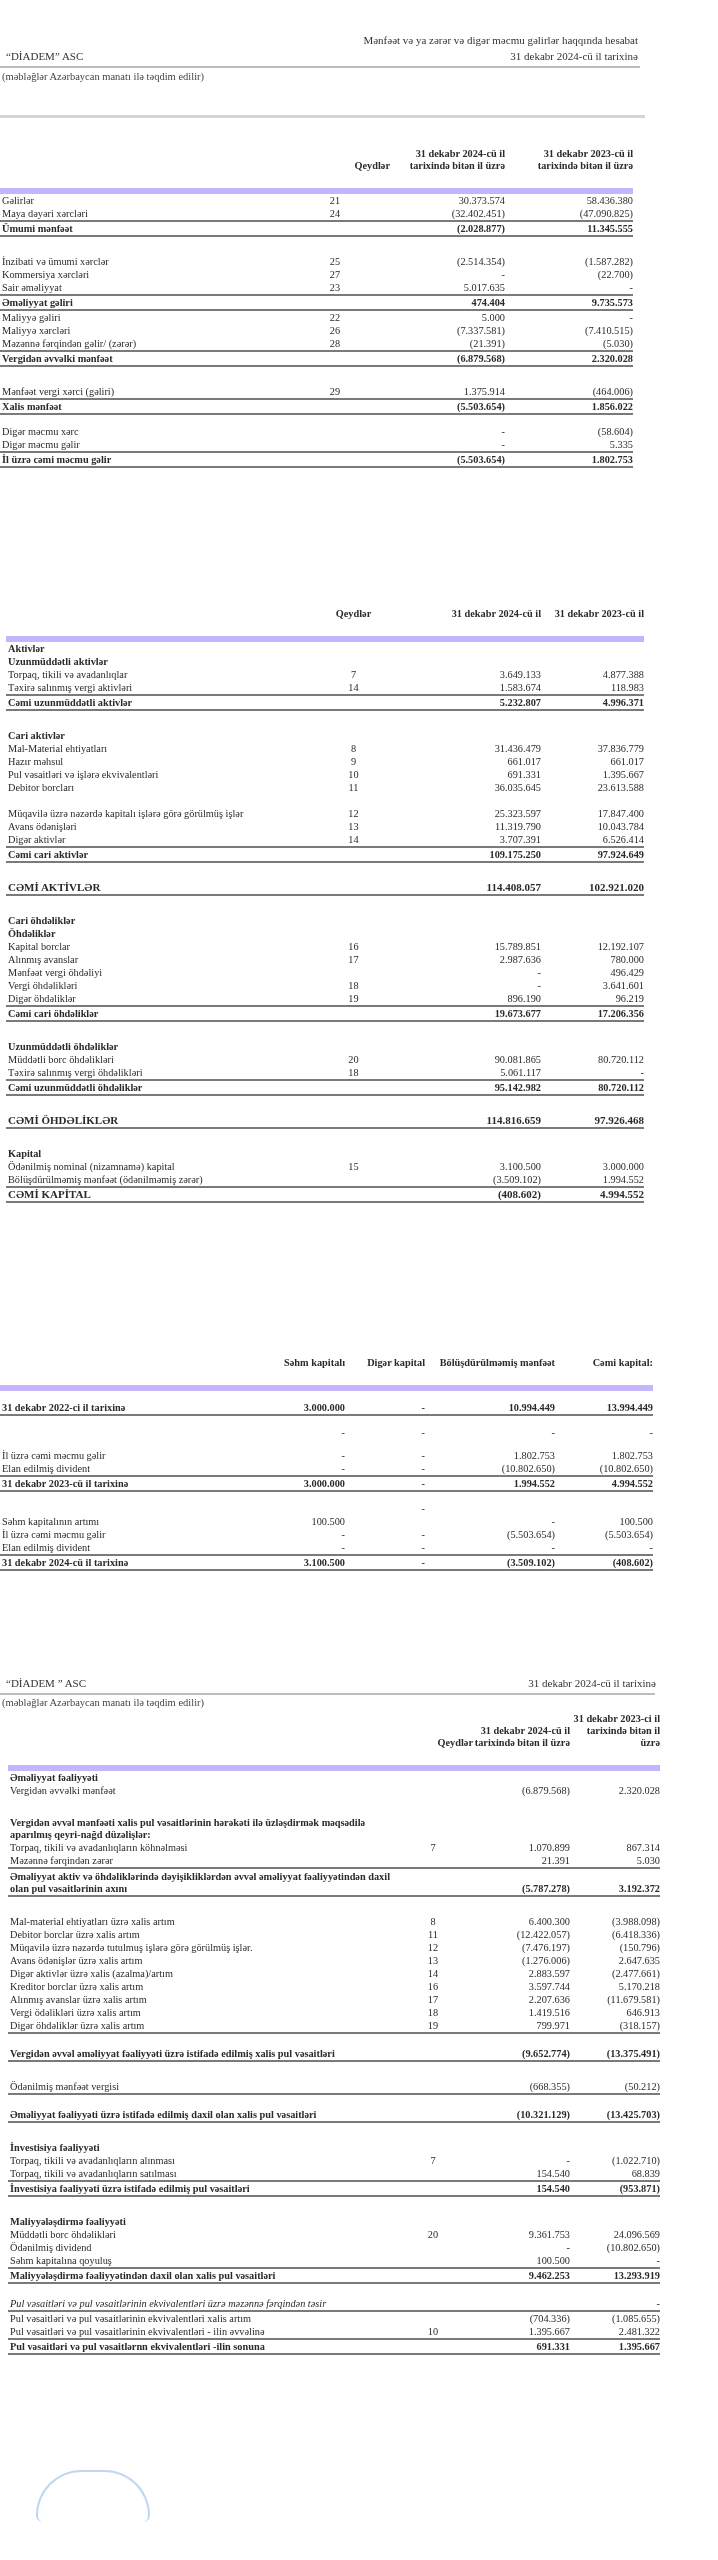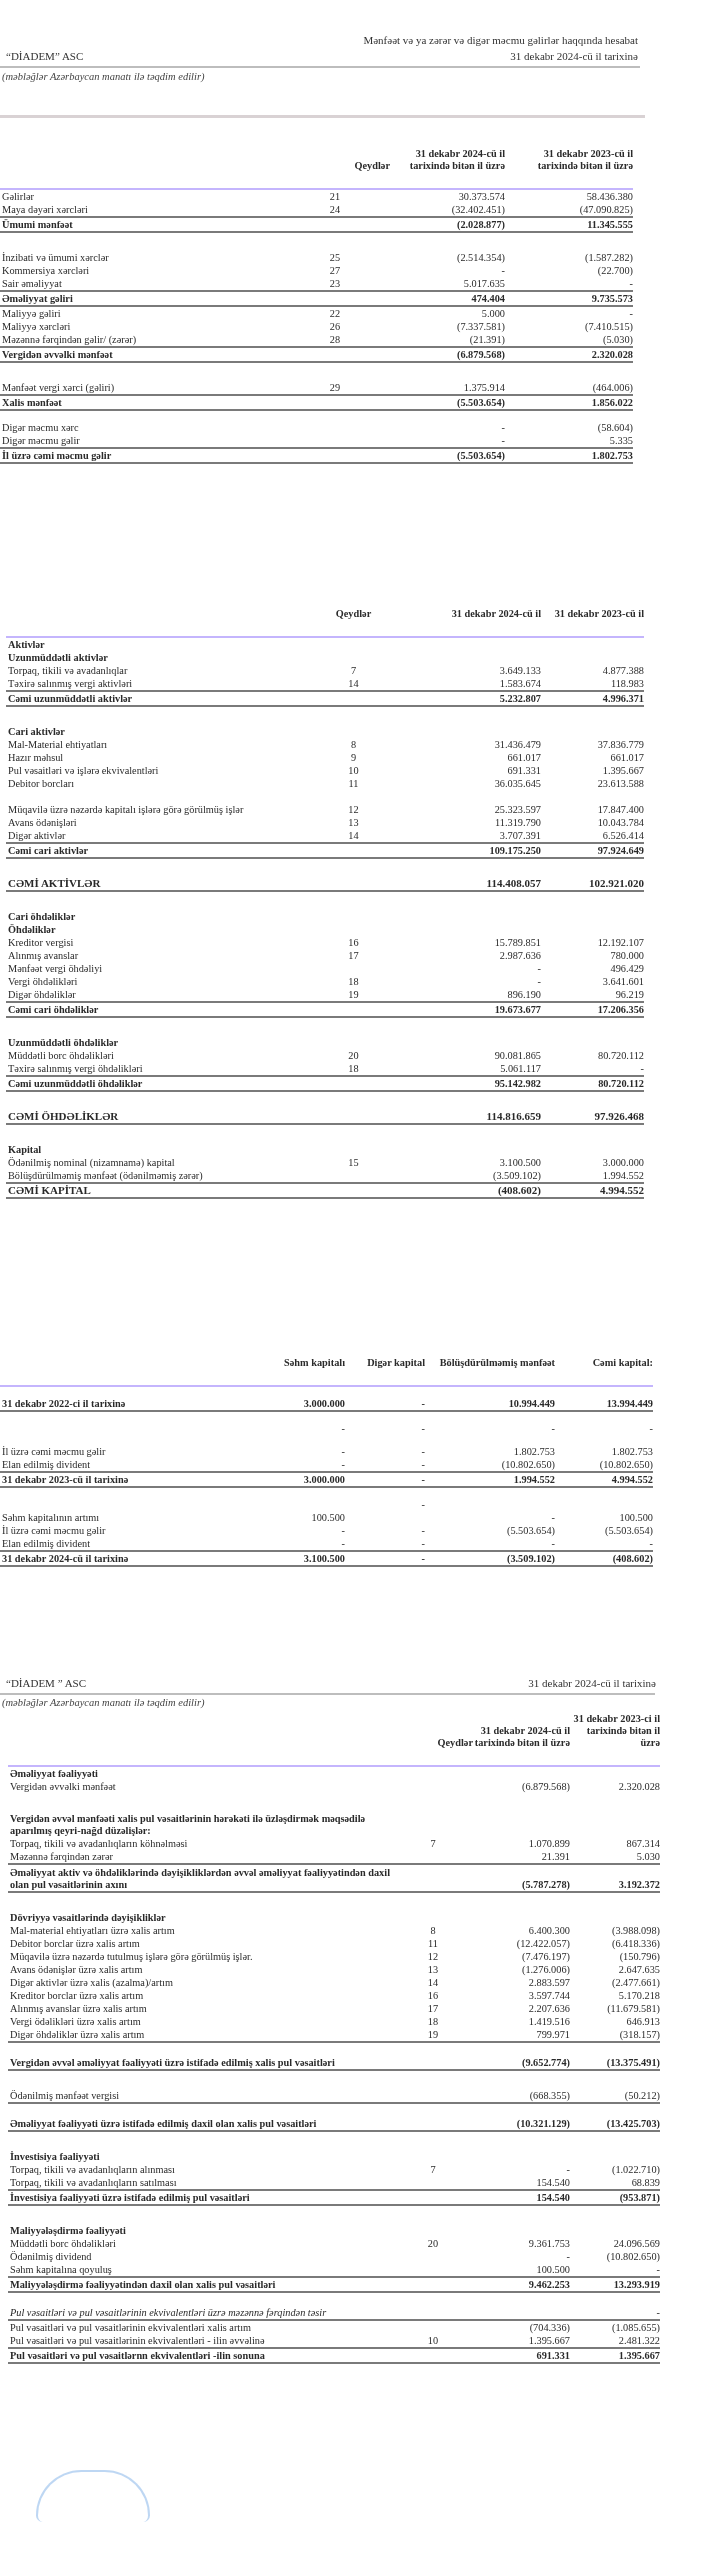--- a/index.html
+++ b/index.html
@@ -4,33 +4,33 @@
 <style>
   html, body { margin: 0; padding: 0; background: #ffffff; }
   body {
     width: 718px; height: 2560px; position: relative; overflow: hidden;
     font-family: "Liberation Serif", "DejaVu Serif", serif;
     color: #2a2a2a; font-size: 10.3px; line-height: 1.18;
   }
   .hdr-right { position: absolute; right: 80px; text-align: center; font-size: 11px; color: #333; }
   .company { position: absolute; left: 6px; font-size: 11px; color: #333; }
   .hdr-rule { position: absolute; left: 0; height: 2px; background: #bdbdbd; }
-  .subtitle { position: absolute; left: 2px; font-style: italic; font-size: 10.5px; color: #444; }
+  .subtitle { position: absolute; left: 2px; font-size: 10.5px; color: #444; }
   .page-rule { position: absolute; left: 0; width: 645px; height: 3px; background: #d9d2d4; }
 
   table.fs { position: absolute; border-collapse: collapse; table-layout: fixed; }
   table.fs td, table.fs th { padding: 0 0 0 0; vertical-align: bottom; font-weight: normal; }
   table.fs th { font-weight: bold; text-align: right; color: #2b2b2b; }
   table.fs td.lbl { text-align: left; padding-left: 2px; }
   table.fs td.note { text-align: center; }
   table.fs td.num { text-align: right; }
   table.fs tr.bold td { font-weight: bold; }
   table.fs tr.caps td { font-size: 11px; }
   table.fs tr.ital td { font-style: italic; margin-top: 16px; }
-  table.fs tr.headrow th { border-bottom: 2px solid #c4b5fd; padding-bottom: 16px; }
+  table.fs tr.headrow th { border-bottom: 6px solid #c4b5fd; padding-bottom: 16px; }
   table.fs tr.line-bot td { border-bottom: 2px solid #7a7a7a; }
   table.fs tr.gap td { height: 10px; }
   table.fs tr.gap-lg td { height: 18px; }
   table.fs tr.row td { height: 13px; }
   table.fs tr.row2 td { height: 26px; }
 
   .stamp {
     position: absolute; left: 36px; top: 2470px; width: 110px; height: 50px;
     border: 2px solid rgba(70,140,220,0.35); border-radius: 55px 55px 8px 8px;
     border-bottom: none;
@@ -291,21 +291,21 @@
         <td class="num"></td>
         <td class="num"></td>
       </tr>
       <tr class="row bold">
         <td class="lbl">Öhdəliklər</td>
         <td class="note"></td>
         <td class="num"></td>
         <td class="num"></td>
       </tr>
       <tr class="row">
-        <td class="lbl">Kreditor vergisi</td>
+        <td class="lbl">Kapital borclar</td>
         <td class="note">16</td>
         <td class="num">15.789.851</td>
         <td class="num">12.192.107</td>
       </tr>
       <tr class="row">
         <td class="lbl">Alınmış avanslar</td>
         <td class="note">17</td>
         <td class="num">2.987.636</td>
         <td class="num">780.000</td>
       </tr>
@@ -558,26 +558,20 @@
       </tr>
       <tr class="row2 bold line-bot">
         <td class="lbl">Əməliyyat aktiv və öhdəliklərində dəyişikliklərdən əvvəl əməliyyat fəaliyyətindən daxil olan pul vəsaitlərinin axını</td>
         <td class="note"></td>
         <td class="num">(5.787.278)</td>
         <td class="num">3.192.372</td>
       </tr>
       <tr class="gap-lg">
         <td colspan="4"></td>
       </tr>
-      <tr class="row bold">
-        <td class="lbl">Dövriyyə vəsaitlərində dəyişikliklər</td>
-        <td class="note"></td>
-        <td class="num"></td>
-        <td class="num"></td>
-      </tr>
       <tr class="row">
         <td class="lbl">Mal-material ehtiyatları üzrə xalis artım</td>
         <td class="note">8</td>
         <td class="num">6.400.300</td>
         <td class="num">(3.988.098)</td>
       </tr>
       <tr class="row">
         <td class="lbl">Debitor borclar üzrə xalis artım</td>
         <td class="note">11</td>
         <td class="num">(12.422.057)</td>

